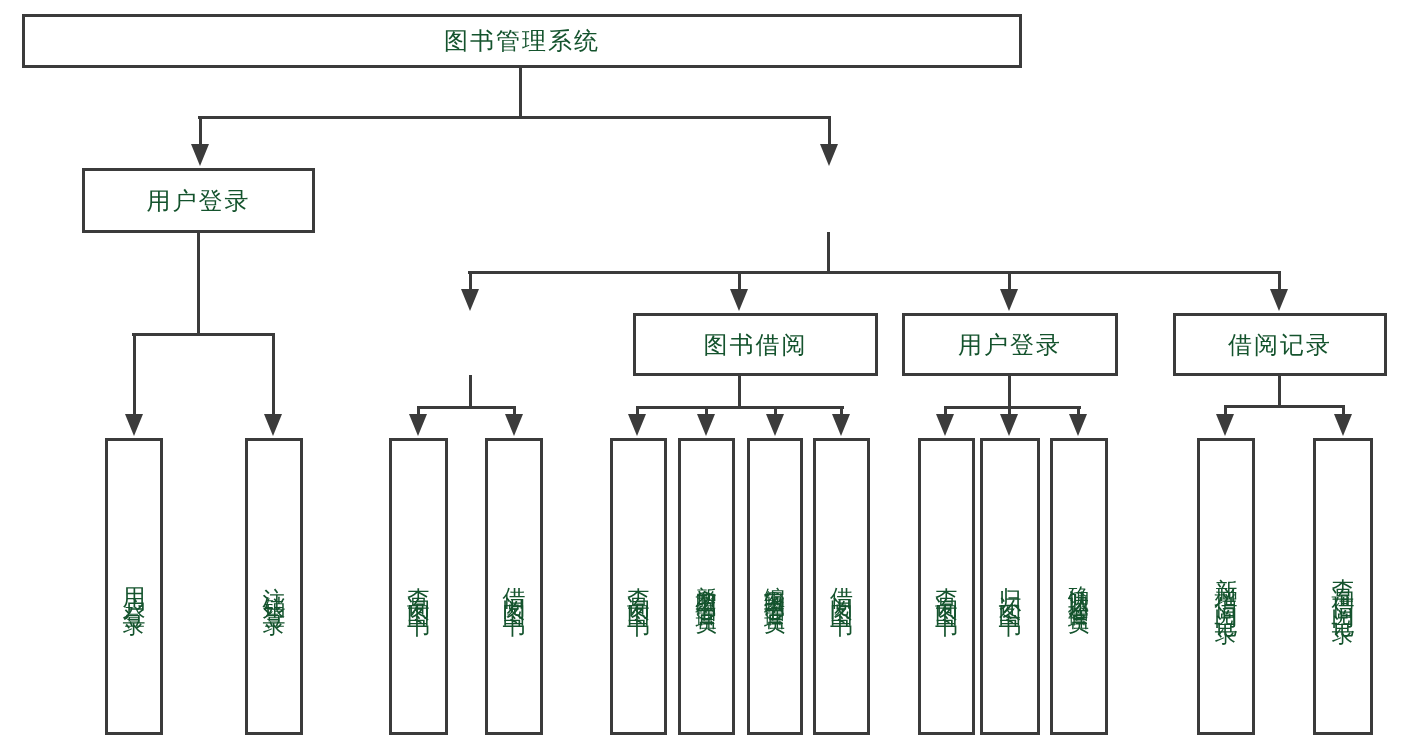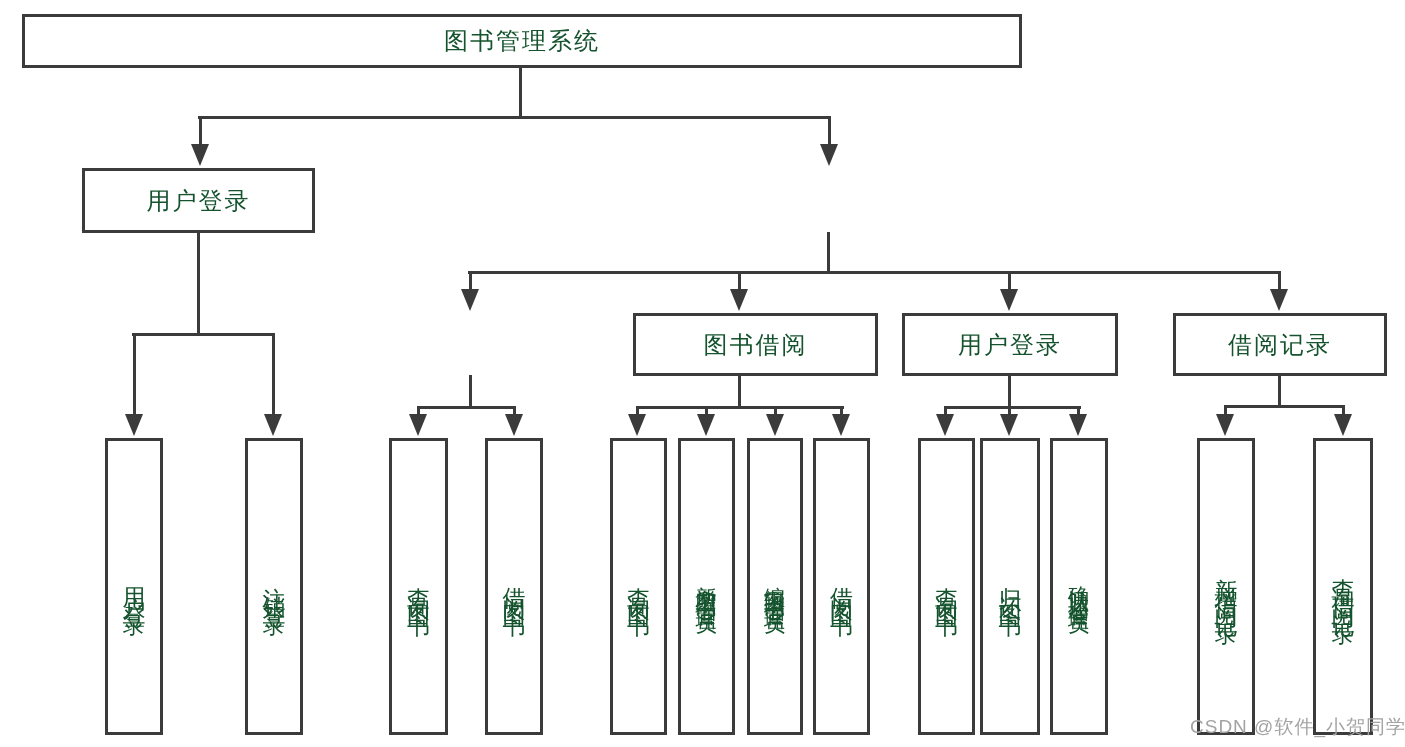--- a/index.html
+++ b/index.html
@@ -216,15 +216,14 @@
       <span>确认归还（管理员）</span>
     </div>
 
   <div class="box v leaf" id="n-leaf-br-add">
       <span>新增借阅记录</span>
     </div>
   <div class="box v leaf" id="n-leaf-br-query">
       <span>查询借阅记录</span>
     </div>
 
-  <div id="watermark">CSDN @软件_小贺同学</div>
 
 </div>
 
 </body></html>

